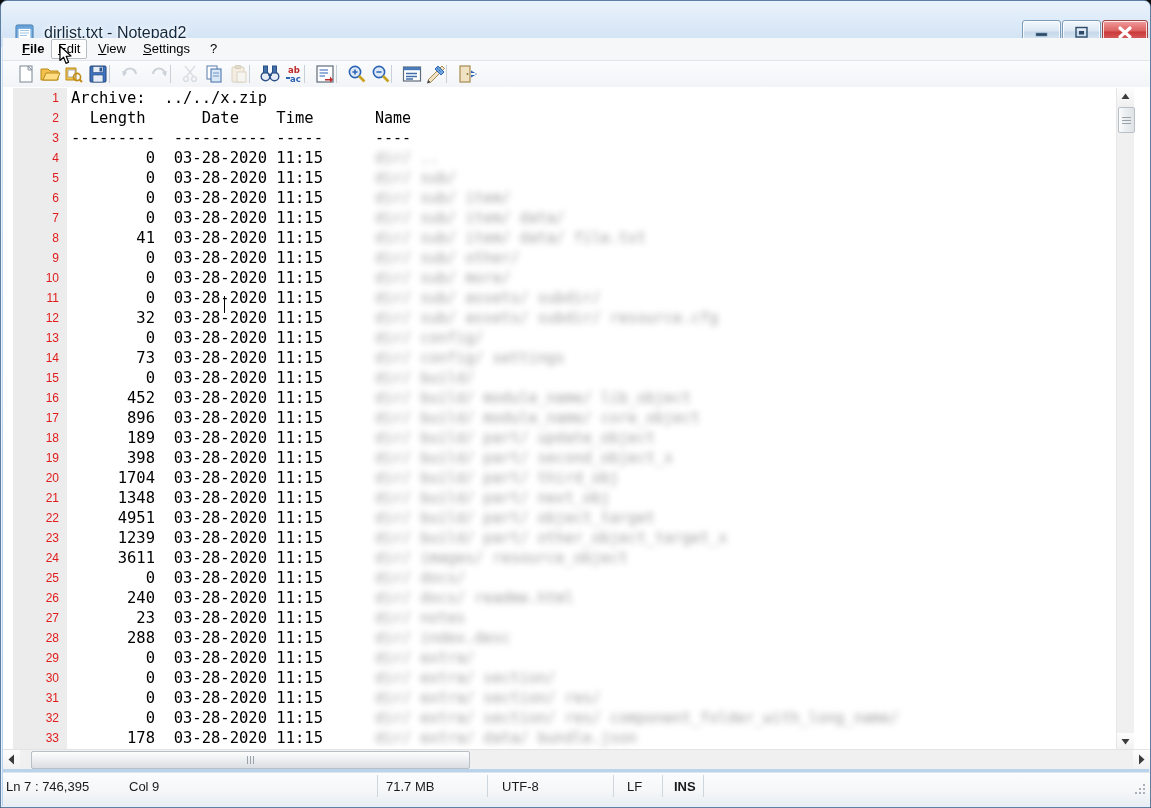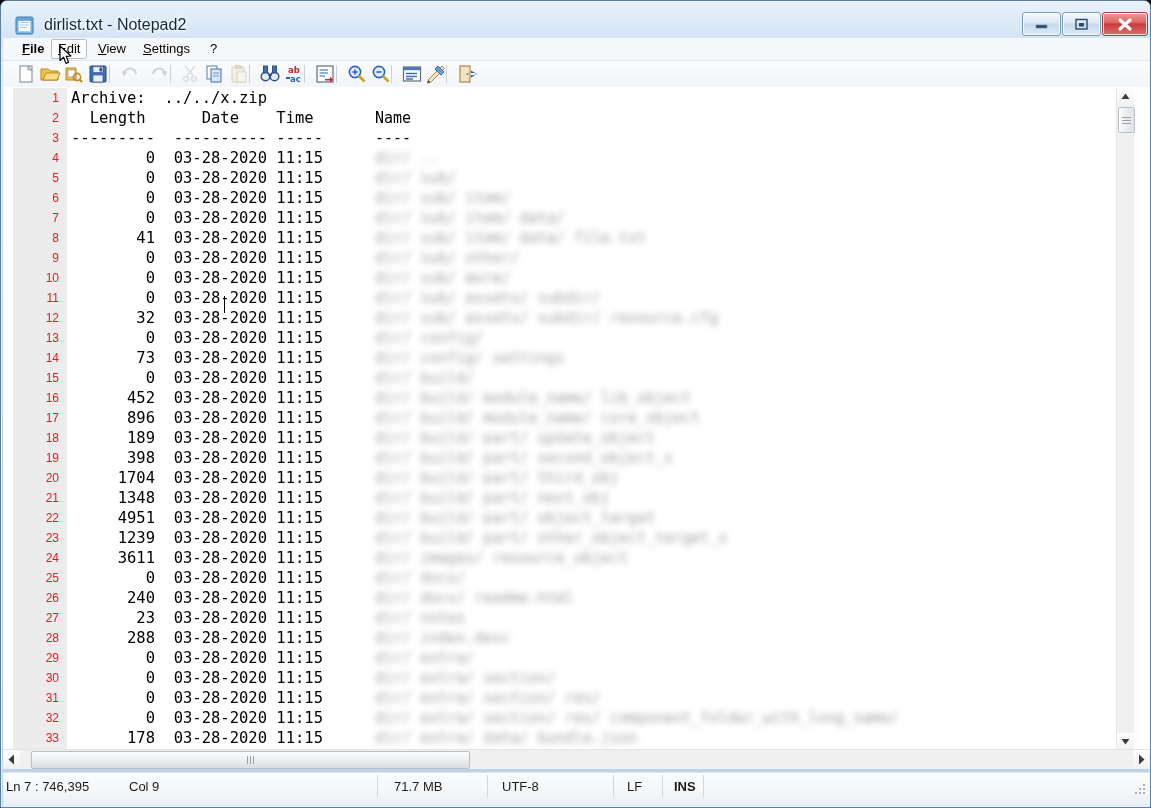--- a/index.html
+++ b/index.html
@@ -24,21 +24,21 @@
   }
   #frame-glow {
     position:absolute; left:0; top:0; width:1151px; height:46px;
     background: linear-gradient(180deg,#e9f2fb 0%, #dceaf8 48%, #cfe1f4 100%);
     border-radius:6px 6px 0 0;
     pointer-events:none;
   }
 
   
   #titlebar {
-    position: absolute; left: 0; top: 4px;
+    position: absolute; left: 0; top: 12px;
     width: 1151px; height: 44px;
   }
   #app-icon {
     position: absolute; left: 13px; top: 10px;
     width: 22px; height: 22px;
   }
   #title-text {
     position: absolute; left: 43px; top: 11px;
     font-size: 16px; color: #12273c;
     text-shadow: 0 0 4px #fff, 0 0 7px #fff, 0 1px 0 #fff;
@@ -489,21 +489,21 @@
       <div class="grip-dot" style="left:8px;top:8px"></div>
     </div>
   <div class="sb-div" style="left: 374px;"></div>
       <div class="sb-div" style="left: 484px;"></div>
       <div class="sb-div" style="left: 610px;"></div>
       <div class="sb-div" style="left: 659px;"></div>
       <div class="sb-div" style="left: 700px;"></div>
       <div class="sb-cell" style="left: 3px;">Ln 7 : 746,395</div>
       <div class="sb-cell" style="left: 126px;">Col 9</div>
       <div class="sb-cell" style="left: 168px; margin-top: 48px;">Sel 0</div>
-      <div class="sb-cell" style="left: 391px;">71.7 MB</div>
+      <div class="sb-cell" style="left: 383px;">71.7 MB</div>
       <div class="sb-cell" style="left: 499px;">UTF-8</div>
       <div class="sb-cell" style="left: 624px;">LF</div>
       <div class="sb-cell" style="left: 671px; font-weight: bold;">INS</div>
       <div class="sb-cell" style="left: 706px; margin-top: 34px;">Default Text</div>
     </div>
 
   <div id="mouse-cursor">
     <svg width="16" height="22" viewBox="0 0 16 22">
       <path d="M1 1 L1 15.5 L4.6 12.2 L7 18.4 L9.6 17.3 L7.2 11.3 L12 11 Z" fill="#ffffff" stroke="#000000" stroke-width="1.2" stroke-linejoin="round"></path>
     </svg>

